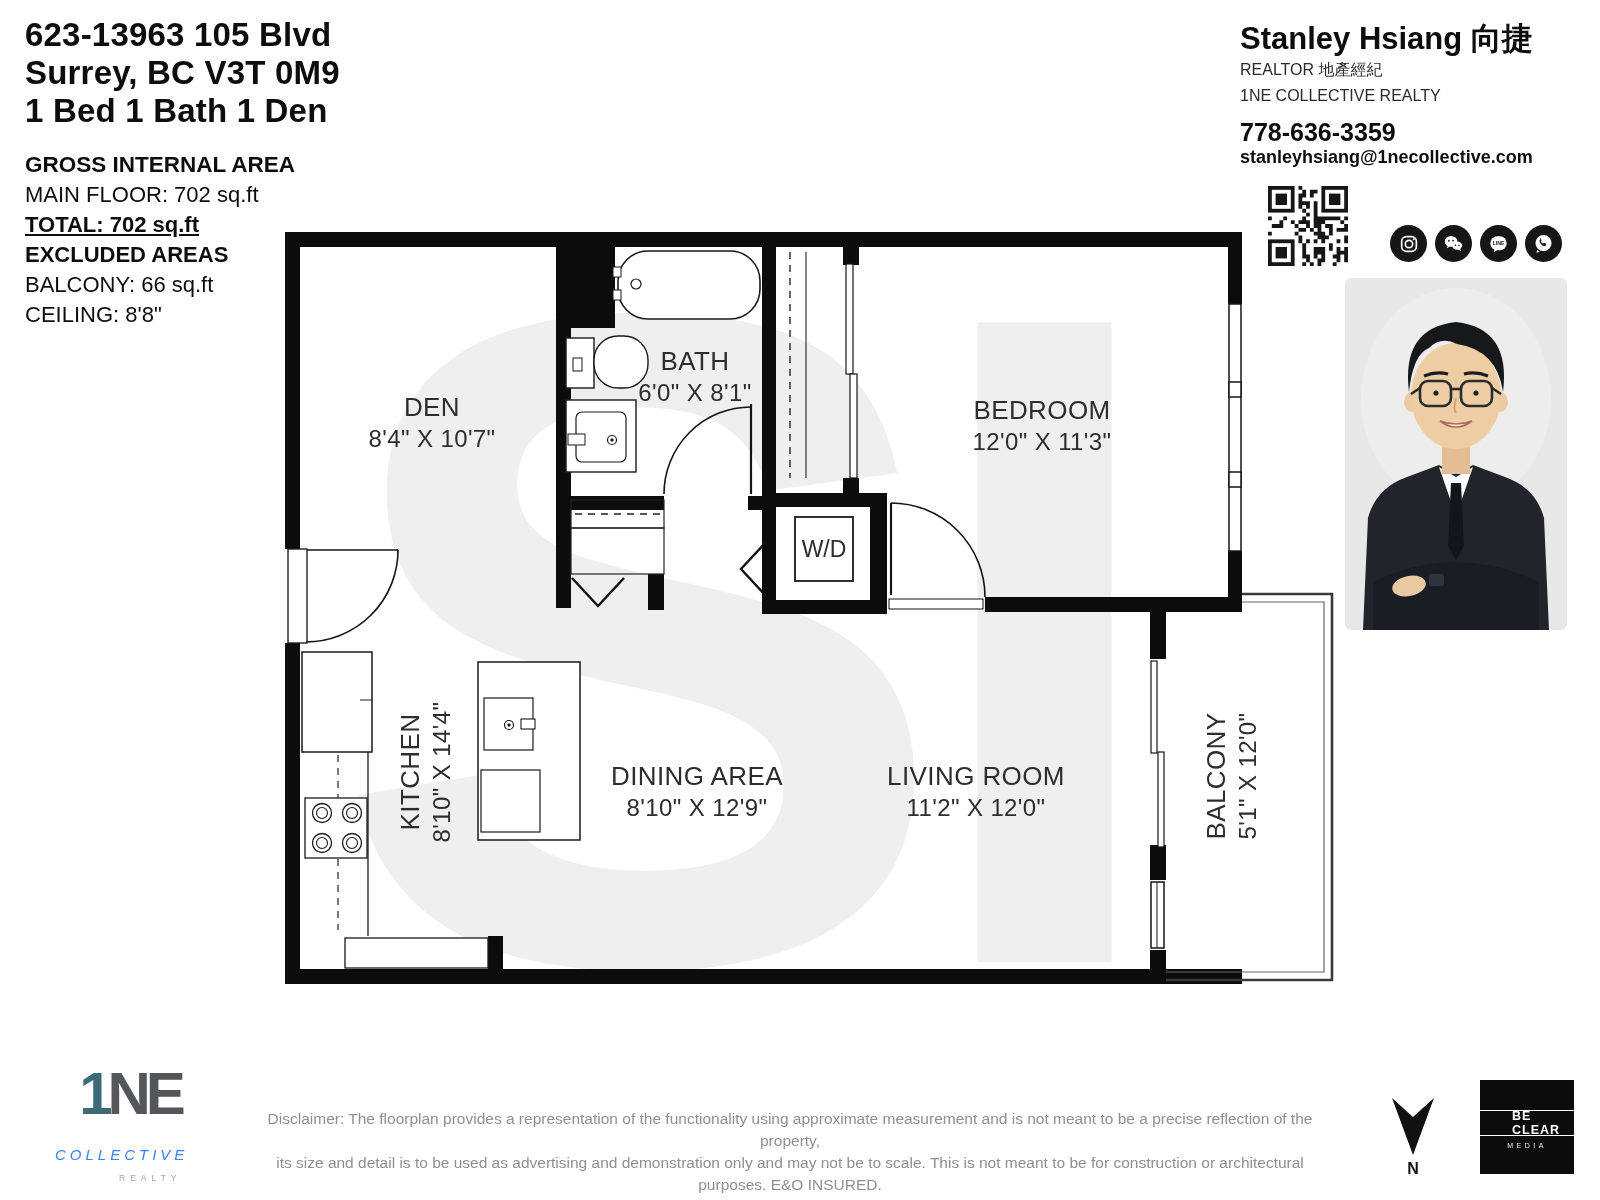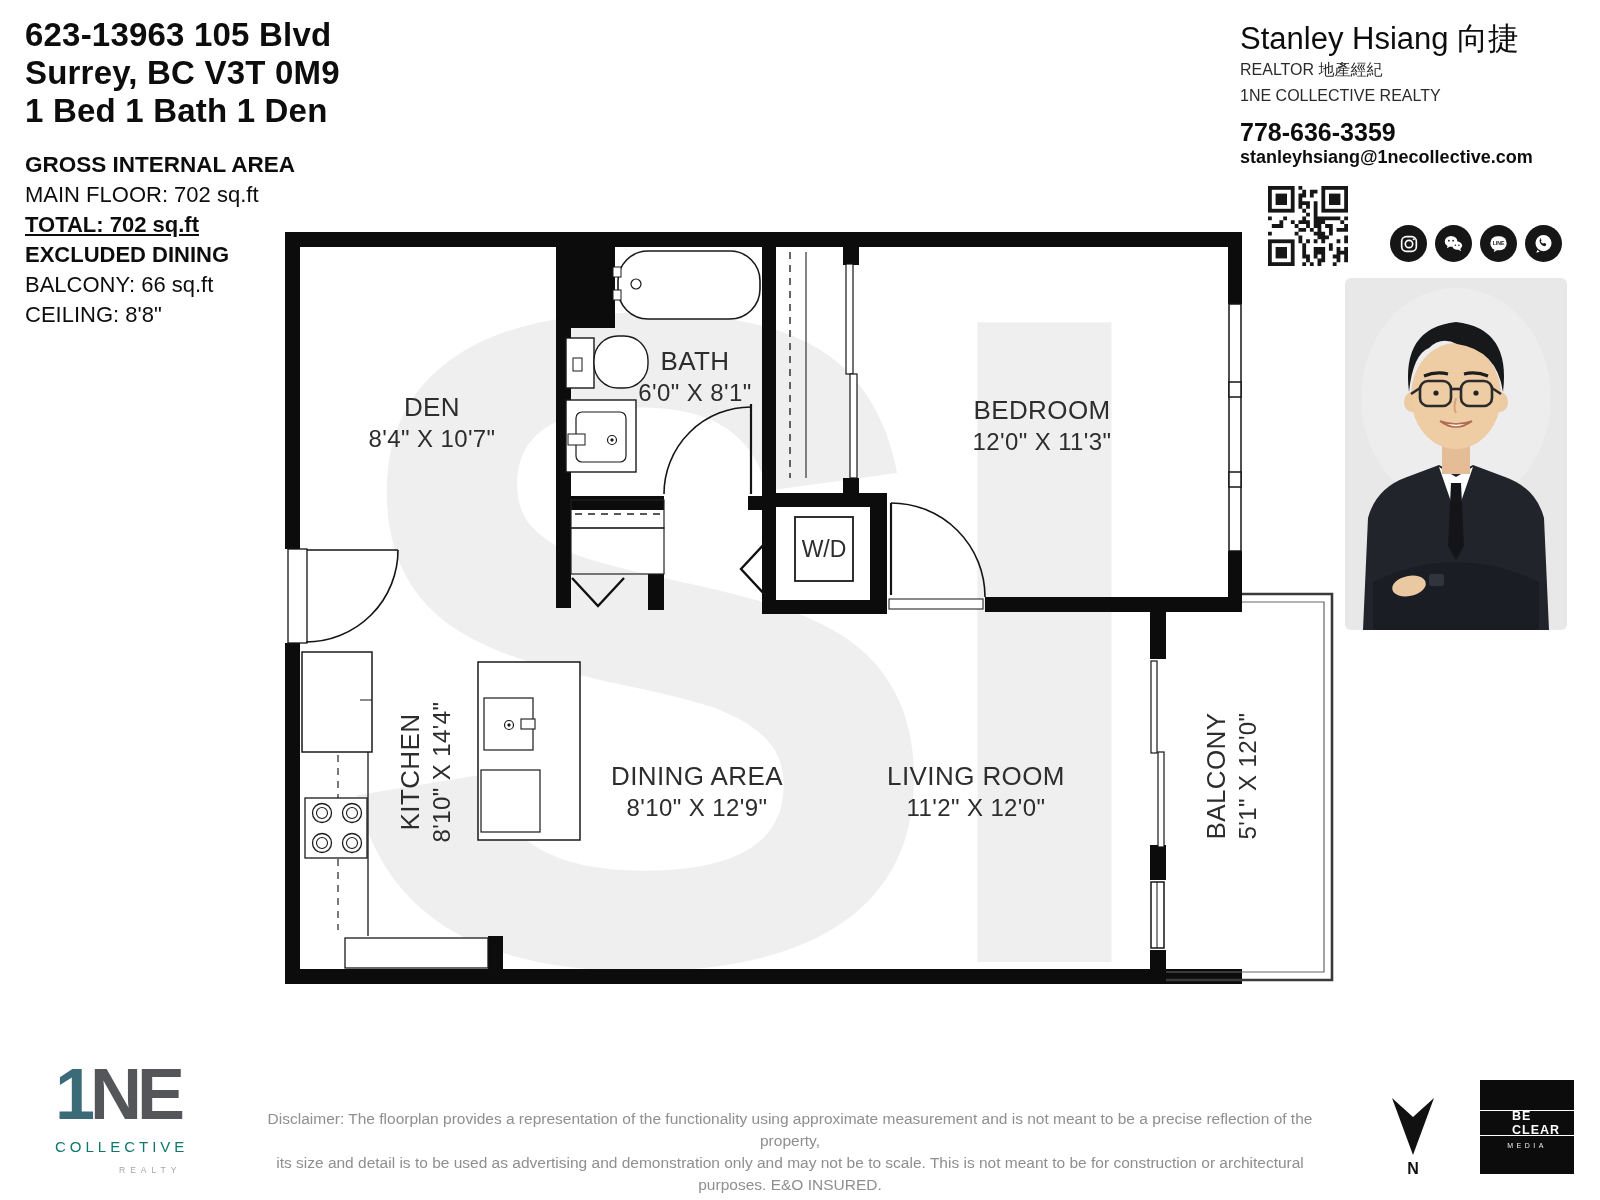--- a/index.html
+++ b/index.html
@@ -6,40 +6,40 @@
   body{width:1600px;height:1200px;position:relative;overflow:hidden;
        font-family:"Liberation Sans",sans-serif;color:#111;}
   .abs{position:absolute;}
   
   .addr{left:25px;top:16px;font-weight:bold;font-size:33px;line-height:38px;letter-spacing:.2px;color:#0d0d0d;}
   .area{left:25px;top:150px;font-size:22px;line-height:30px;color:#0d0d0d;}
   .b{font-weight:bold;}
   .u{text-decoration:underline;}
   
   .agent{left:1240px;top:18px;width:340px;}
-  .agent .name{font-weight:normal;font-size:31px;color:#0d0d0d;}
+  .agent .name{font-weight:bold;font-size:31px;color:#0d0d0d;}
   .agent .title{font-size:16px;color:#2a2a2a;margin-top:0;}
   .agent .brokerage{font-size:16px;color:#2a2a2a;margin-top:6px;}
   .agent .phone{font-weight:bold;font-size:25px;margin-top:13px;color:#0d0d0d;}
   .agent .email{font-weight:bold;font-size:18px;color:#0d0d0d;}
   
   .social{left:1390px;top:225px;display:flex;gap:8px;}
   .sicon{width:37px;height:37px;border-radius:50%;background:#161616;display:flex;align-items:center;justify-content:center;}
   
   .rlabel{color:#2d2d2d;text-align:center;letter-spacing:.4px;}
   .rlabel .l1{font-size:26px;line-height:31px;}
   .rlabel .l2{font-size:24px;line-height:31px;}
   .rot{transform:rotate(-90deg);transform-origin:center center;}
   .wd{font-size:23px;color:#2d2d2d;text-align:center;}
   
   .logo{left:55px;top:1054px;width:150px;}
-  .logo .one{font-weight:bold;font-size:72px;line-height:80px;letter-spacing:-5px;}
+  .logo .one{font-weight:bold;font-size:60px;line-height:80px;letter-spacing:-5px;text-align:center;}
   .logo .n1{color:#3c6b78;}
   .logo .n2{color:#55565a;}
-  .logo .collective{font-size:15px;letter-spacing:4px;color:#0f766e;margin-top:4px;}
+  .logo .collective{font-size:15px;letter-spacing:4px;color:#3b82f6;margin-top:12px;font-style:italic;}
   .logo .realty{font-size:8.5px;letter-spacing:5px;color:#a0a6a8;margin-top:10px;margin-left:42px;padding-left:22px;}
   .disclaimer{left:250px;top:1108px;width:1080px;text-align:center;font-size:15.5px;line-height:22px;color:#8f8f8f;}
   .beclear{left:1480px;top:1080px;width:94px;height:94px;background:#0c0c0c;color:#fff;
            display:flex;flex-direction:column;align-items:center;}
   .beclear .frame{margin-top:30px;border:1.5px solid #fff;width:68px;height:24px;
            display:flex;align-items:center;justify-content:center;font-size:12.5px;font-weight:bold;letter-spacing:1px;padding-left:38px;}
   .beclear .media{margin-top:6px;font-size:7px;letter-spacing:3.5px;color:#eee;}
   svg text{font-family:"Liberation Sans",sans-serif;}
 </style>
 </head>
@@ -213,21 +213,21 @@
 
 <div class="abs addr">
   <div>623-13963 105 Blvd</div>
   <div>Surrey, BC V3T 0M9</div>
   <div>1 Bed 1 Bath 1 Den</div>
 </div>
 <div class="abs area">
   <div class="b" style="font-size:22.5px">GROSS INTERNAL AREA</div>
   <div>MAIN FLOOR: 702 sq.ft</div>
   <div class="b u">TOTAL: 702 sq.ft</div>
-  <div class="b">EXCLUDED DINING</div>
+  <div class="b">EXCLUDED AREAS</div>
   <div>BALCONY: 66 sq.ft</div>
   <div>CEILING: 8'8"</div>
 </div>
 
 <div class="abs agent">
   <div class="name">Stanley Hsiang 向捷</div>
   <div class="title">REALTOR  地產經紀</div>
   <div class="brokerage">1NE COLLECTIVE REALTY</div>
   <div class="phone">778-636-3359</div>
   <div class="email">stanleyhsiang@1necollective.com</div>

